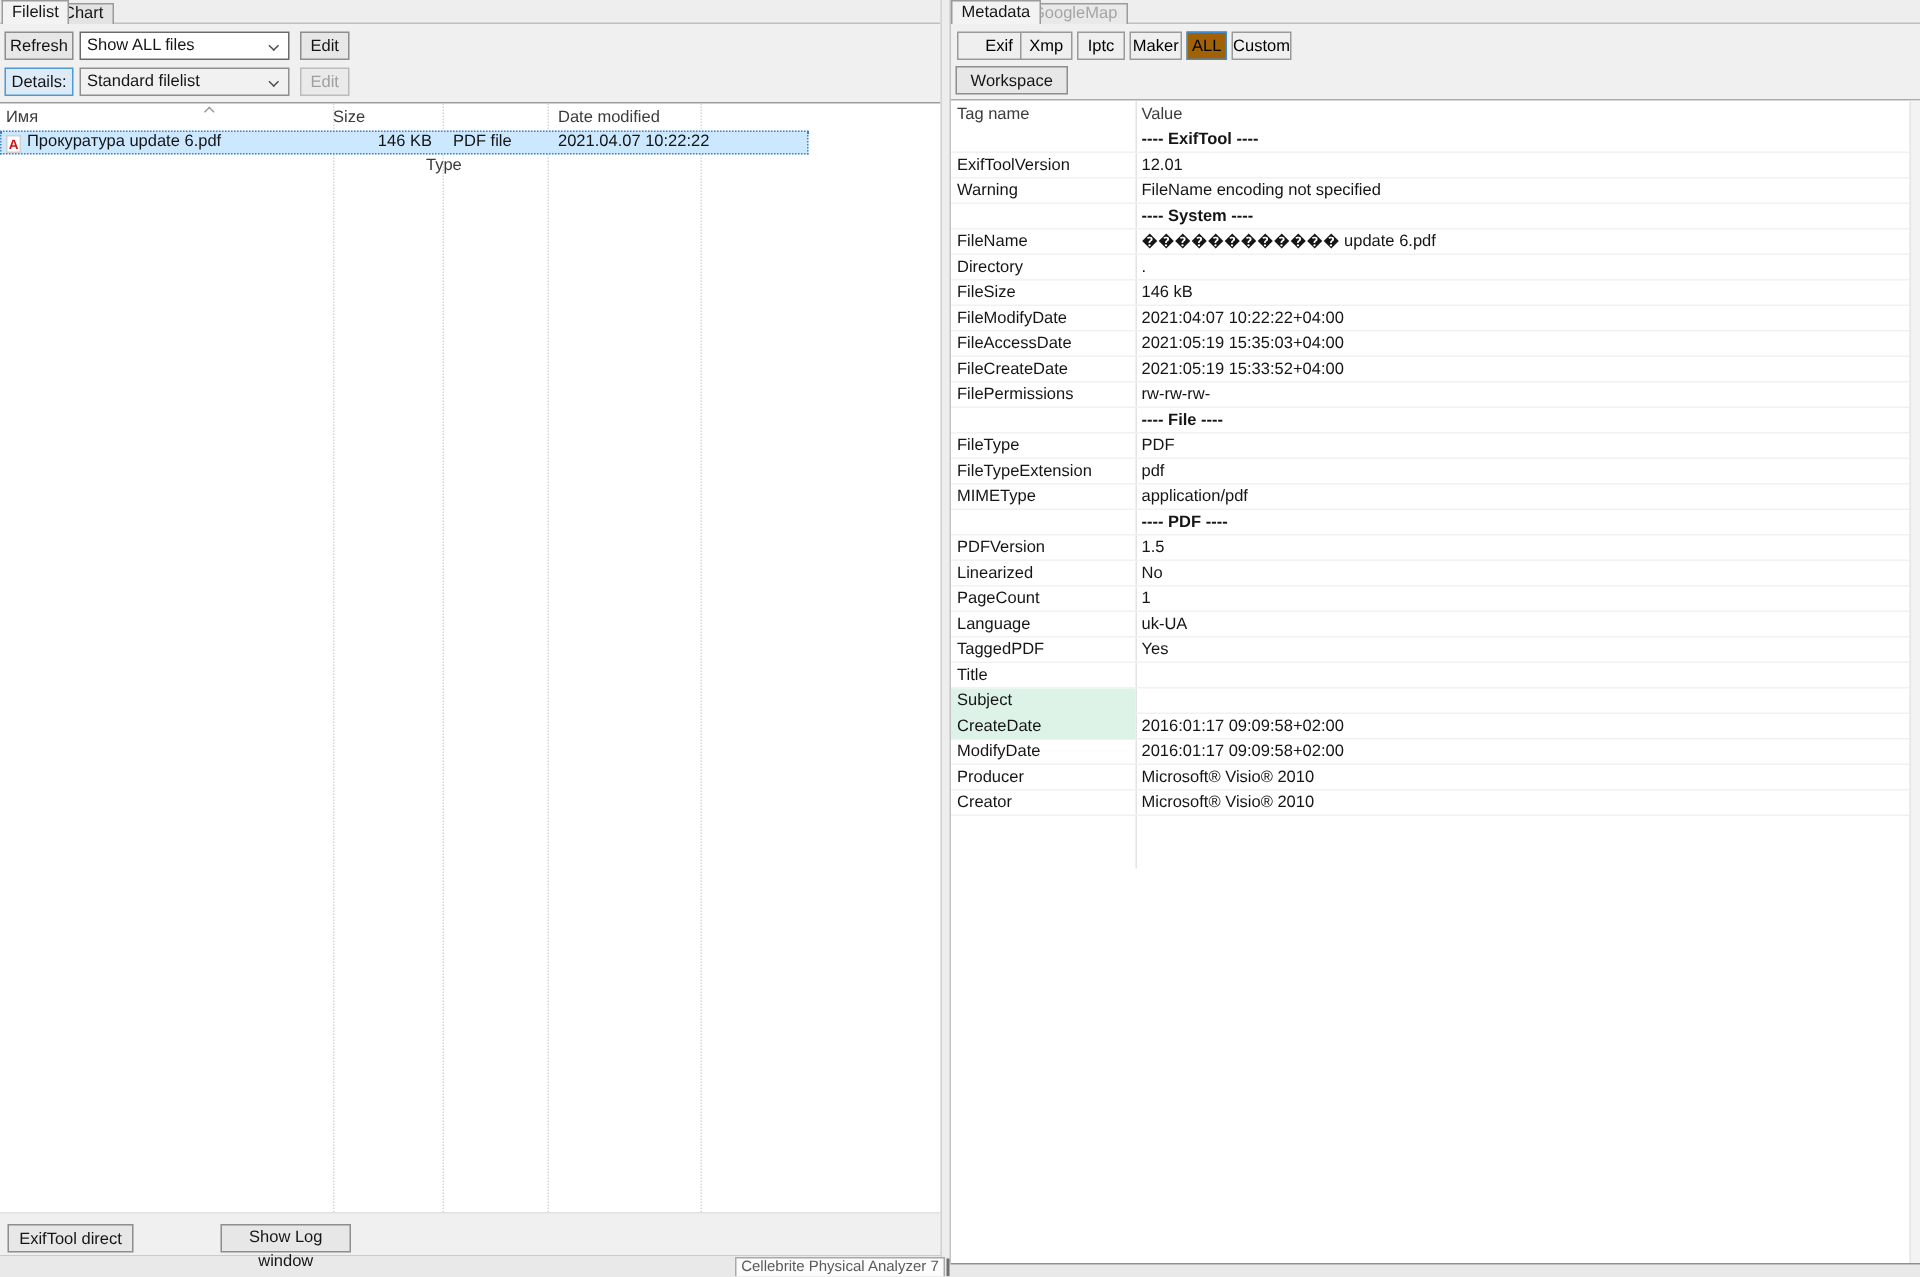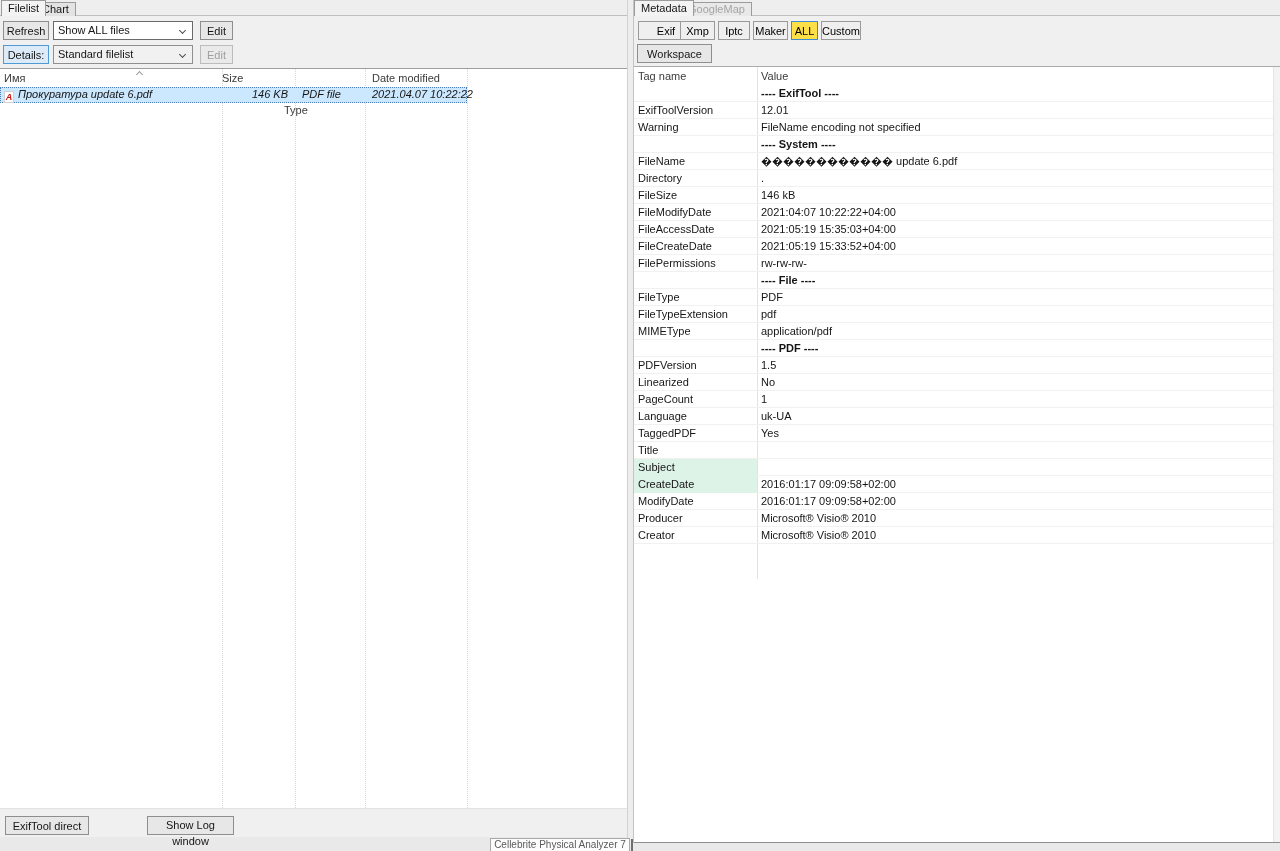--- a/index.html
+++ b/index.html
@@ -32,39 +32,39 @@
   
   .ltoolbar { position:absolute; left:0; top:16px; width:627px; height:52px; background:#f0f0f0; }
 
   
   .filelist { position:absolute; left:0; top:68px; width:627px; height:740px; background:#fff; border-top:1px solid #9e9e9e; overflow:hidden; }
   .colline { position:absolute; top:0; bottom:0; width:0; border-left:1px dotted #d8d8d8; }
   .list-header { position:relative; height:18px; }
   .hcell { position:absolute; top:0; height:18px; line-height:18px; color:#3b3b3b; white-space:nowrap; cursor:default; }
   .sort-caret { position:absolute; left:137px; top:3px; width:5px; height:5px;
                 border-left:1px solid #9a9a9a; border-top:1px solid #9a9a9a; transform:rotate(45deg); }
-  .file-row { position:relative; height:16px; line-height:15px; width:467px; white-space:nowrap; cursor:default;font-style:italic; }
+  .file-row { position:relative; height:16px; line-height:15px; width:539px; white-space:nowrap; cursor:default; }
   .file-row.selected { background:#cce8ff; outline:1px dotted #4a7ebb; outline-offset:-1px; }
   .fcell { position:absolute; top:0; height:16px; line-height:15px; }
   .fcell.c-name { left:4px; }
   .fcell.c-size { left:222px; width:66px; text-align:right; }
   .fcell.c-type { left:302px; }
   .fcell.c-date { left:372px; }
   .pdficon { display:inline-block; width:10px; height:12px; margin-right:4px; vertical-align:-2px;
              background:#fff; border:1px solid #d0d0d0; color:#cc1417; font-size:9px; font-weight:bold;
              line-height:10px; text-align:center; }
 
   
   .left-footer { position:absolute; left:0; top:808px; width:627px; height:29px; background:#f0f0f0; border-top:1px solid #e2e2e2; }
 
   
   .rtoolbar { position:absolute; left:0; top:16px; width:646px; height:50px; background:#f0f0f0; }
   .rtoolbar .fbtn { position:absolute; top:5px; height:19px; line-height:16px; text-align:center; background:#efefef;
                     border:1px solid #9a9a9a; font-size:11px; cursor:default; }
-  .rtoolbar .fbtn.active { background:#fde047; border:1px solid #3d8bd1; }
+  .rtoolbar .fbtn.active { background:#a16207; border:1px solid #3d8bd1; }
 
   
   .meta-table { position:absolute; left:0; top:66px; width:646px; height:776px; background:#fff; border-top:1px solid #ababab; overflow:hidden; }
   .meta-header { position:relative; height:18px; line-height:18px; color:#3b3b3b; }
   .meta-header .h-tag { position:absolute; left:4px; }
   .meta-header .h-val { position:absolute; left:127px; }
   .col-divider { position:absolute; left:123px; top:0; height:512px; width:0; border-left:1px solid #e3e3e3; }
   .mrow { position:relative; height:17px; line-height:16px; border-bottom:1px solid #f1f1f1; white-space:nowrap; cursor:default; }
   .mtag { position:absolute; left:0; top:0; width:123px; height:17px; padding-left:4px; overflow:hidden; }
   .mtag.hl { background:#def3e7; }

